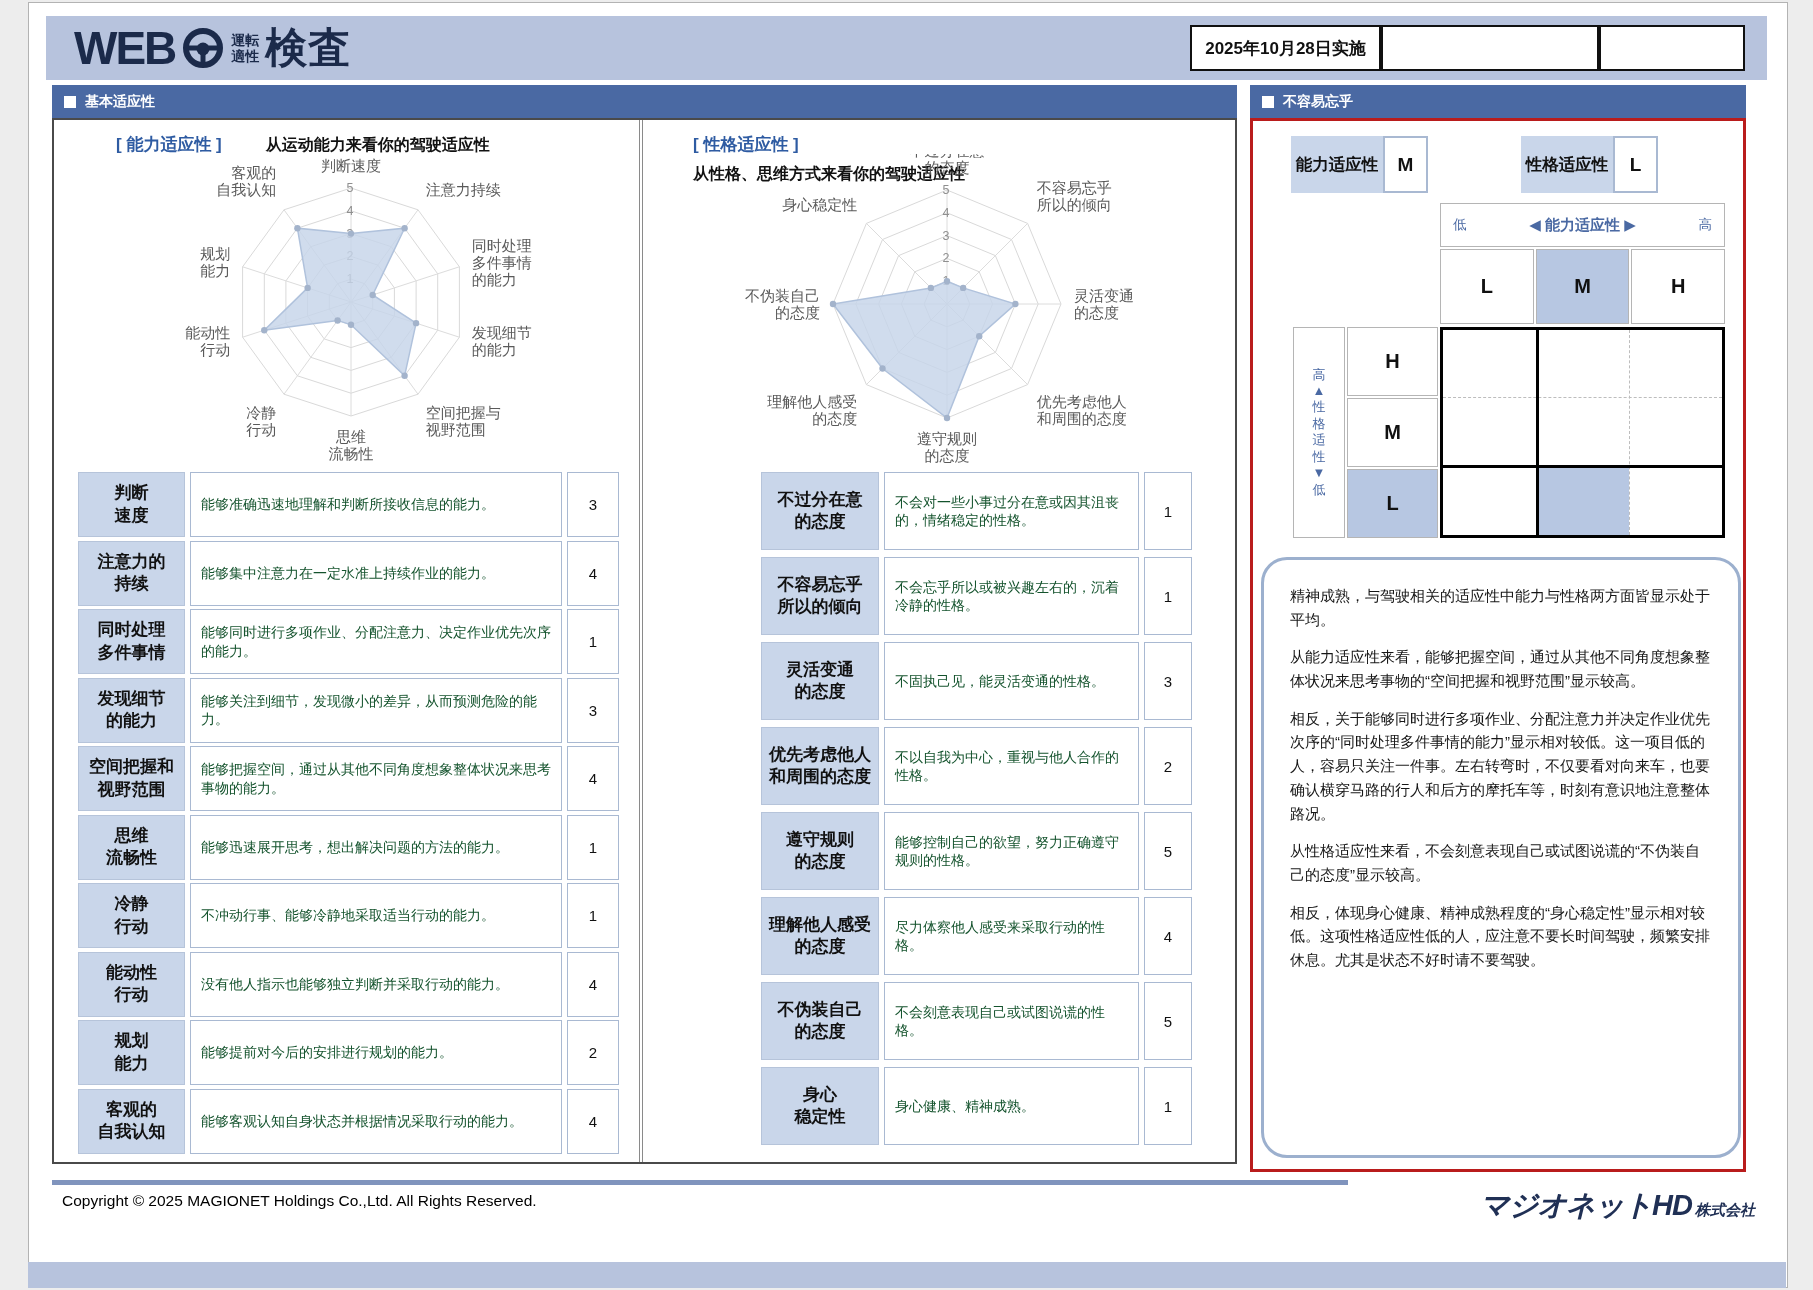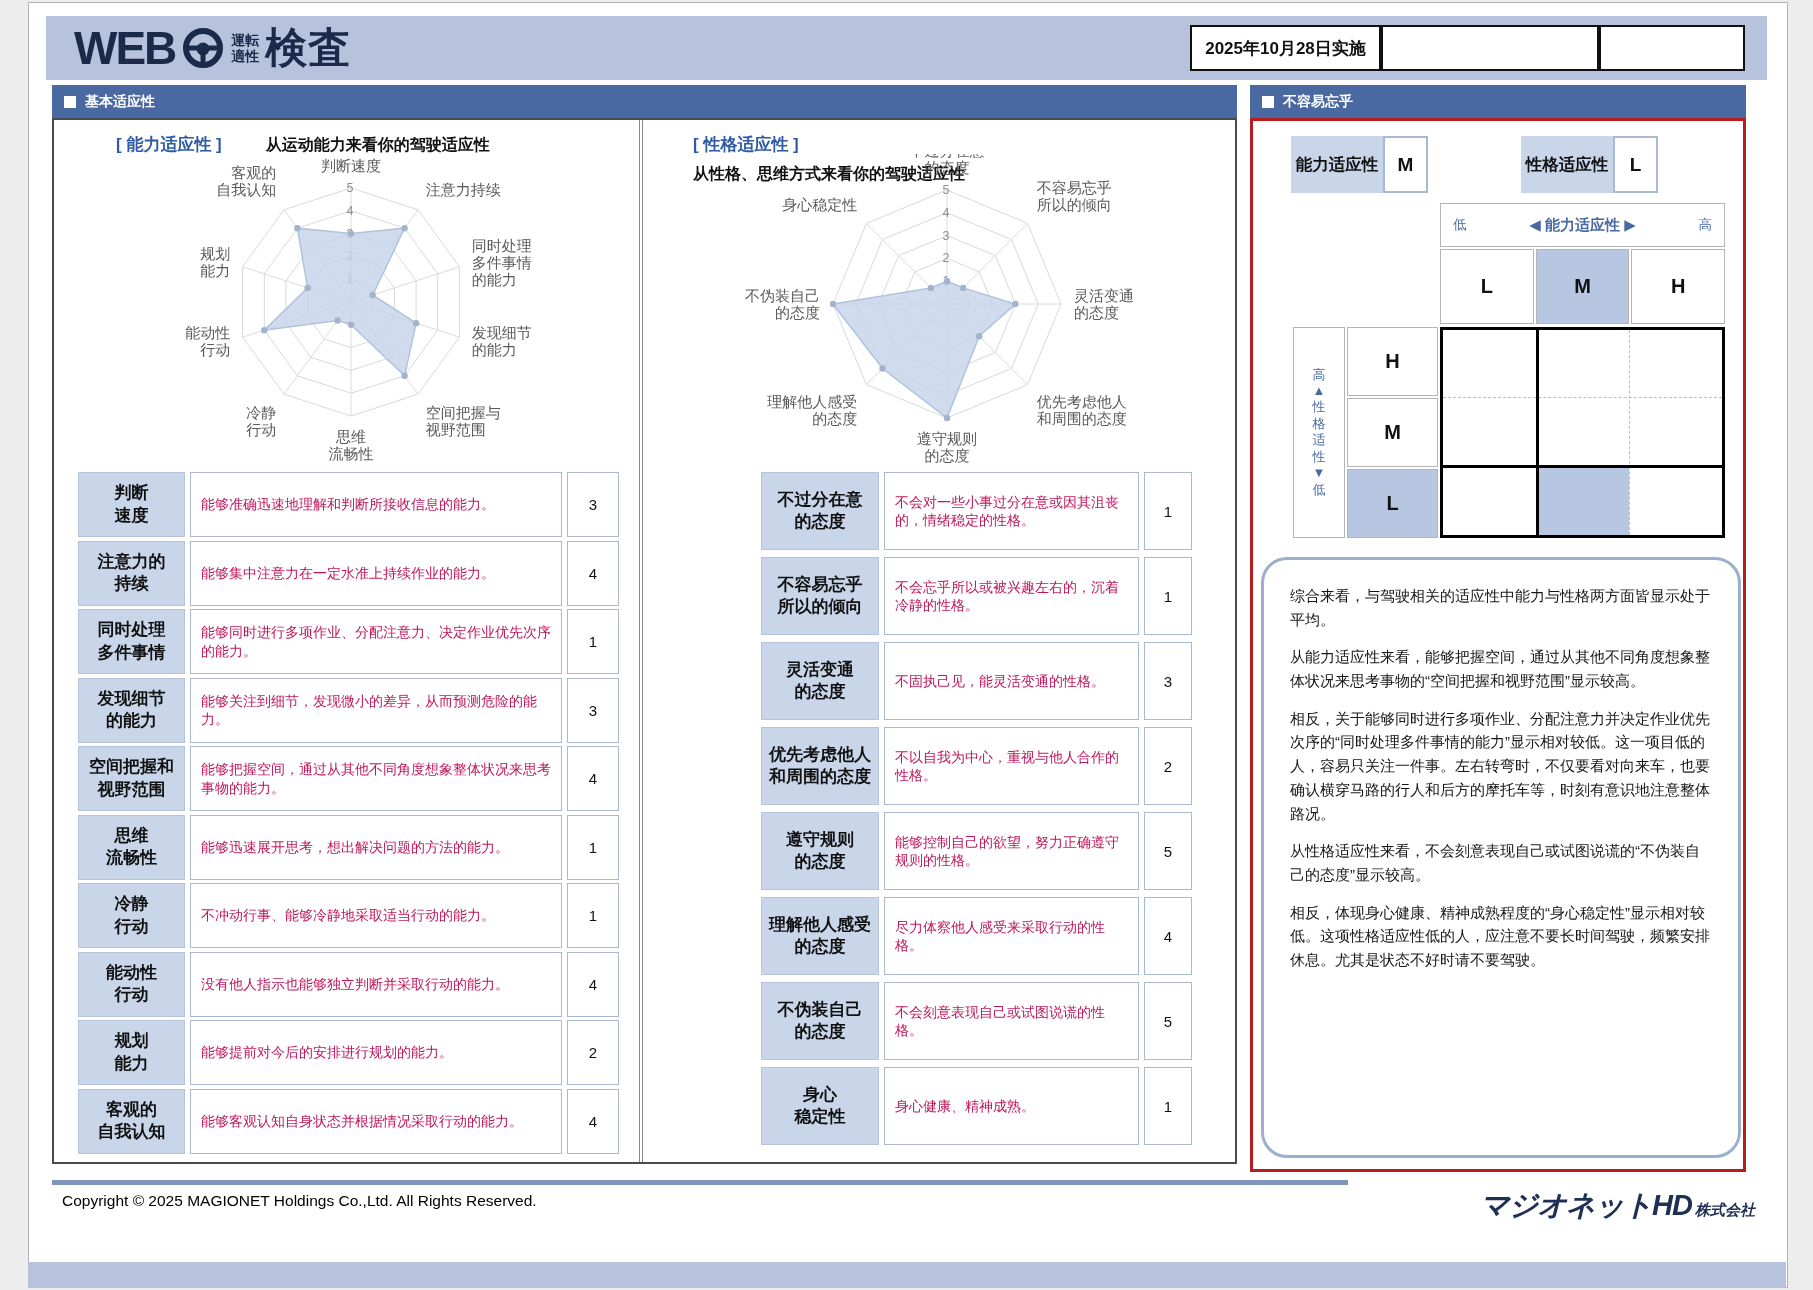--- a/index.html
+++ b/index.html
@@ -38,21 +38,21 @@
   .stt{color:#111;font-weight:700;font-size:16px;margin-left:36px;}
 
   svg text{font-family:"Liberation Sans","DejaVu Sans",sans-serif;}
 
   
   .stable{position:absolute;display:grid;}
   .stable.a{left:24px;top:352px;grid-template-columns:107px 372px 52px;column-gap:5px;row-gap:3.5px;grid-auto-rows:65px;}
   .stable.p{left:118px;top:352px;grid-template-columns:118px 255px 48px;column-gap:5px;row-gap:7px;grid-auto-rows:78px;}
   .cell{box-sizing:border-box;}
   .cell.lbl{background:#c9d6ea;display:flex;align-items:center;justify-content:center;text-align:center;font-weight:700;font-size:17px;color:#111;line-height:1.3;white-space:pre-line;border:1px solid #b6c4da;}
-  .cell.dsc{border:1.5px solid #a9b9d2;background:#fff;display:flex;align-items:center;padding:4px 10px;font-size:14px;color:#be185d;line-height:1.32;}
+  .cell.dsc{border:1.5px solid #a9b9d2;background:#fff;display:flex;align-items:center;padding:4px 10px;font-size:14px;color:#14532d;line-height:1.32;}
   .cell.scr{border:1.5px solid #a9b9d2;background:#fff;display:flex;align-items:center;justify-content:center;font-size:15px;color:#111;}
 
   
   .badge-lbl{position:absolute;width:92px;height:57px;background:#c9d6ea;display:flex;align-items:center;justify-content:center;font-size:16.5px;font-weight:700;color:#111;}
   .badge-val{position:absolute;width:45px;height:57px;background:#fff;border:2px solid #a9b9d2;box-sizing:border-box;display:flex;align-items:center;justify-content:center;font-size:19px;font-weight:700;color:#111;}
   .axisbar{position:absolute;left:187px;top:82px;width:285px;height:44px;border:1.5px solid #b5b5b5;box-sizing:border-box;display:flex;align-items:center;justify-content:space-between;padding:0 12px;color:#4a69a3;}
   .axisbar .lo,.axisbar .hi{font-size:13.5px;}
   .axisbar .ttl{font-size:15px;font-weight:700;}
   .mcols{position:absolute;left:187px;top:128px;width:285px;height:75px;display:grid;grid-template-columns:1fr 1fr 1fr;column-gap:2px;}
   .mcols .mcell,.mrows .mcell{border:1.5px solid #b5b5b5;box-sizing:border-box;background:#fff;display:flex;align-items:center;justify-content:center;font-size:20px;font-weight:700;color:#111;}
@@ -322,21 +322,21 @@
 
     <div class="mgrid">
       <div class="gsel"></div>
       <div class="hdash"></div>
       <div class="vdash"></div>
       <div class="vsolid"></div>
       <div class="hsolid"></div>
     </div>
 
     <div class="summary" id="summary-box">
-        <p>综合来看，与驾驶相关的适应性中能力与性格两方面皆显示处于平均。</p>
+        <p>精神成熟，与驾驶相关的适应性中能力与性格两方面皆显示处于平均。</p>
         <p>从能力适应性来看，能够把握空间，通过从其他不同角度想象整体状况来思考事物的“空间把握和视野范围”显示较高。</p>
         <p>相反，关于能够同时进行多项作业、分配注意力并决定作业优先次序的“同时处理多件事情的能力”显示相对较低。这一项目低的人，容易只关注一件事。左右转弯时，不仅要看对向来车，也要确认横穿马路的行人和后方的摩托车等，时刻有意识地注意整体路况。</p>
         <p>从性格适应性来看，不会刻意表现自己或试图说谎的“不伪装自己的态度”显示较高。</p>
         <p>相反，体现身心健康、精神成熟程度的“身心稳定性”显示相对较低。这项性格适应性低的人，应注意不要长时间驾驶，频繁安排休息。尤其是状态不好时请不要驾驶。</p>
       </div>
   </div>
 
   <div class="divider"></div>
   <div class="copyright">Copyright © 2025 MAGIONET Holdings Co.,Ltd. All Rights Reserved.</div>
   <div class="clogo">

